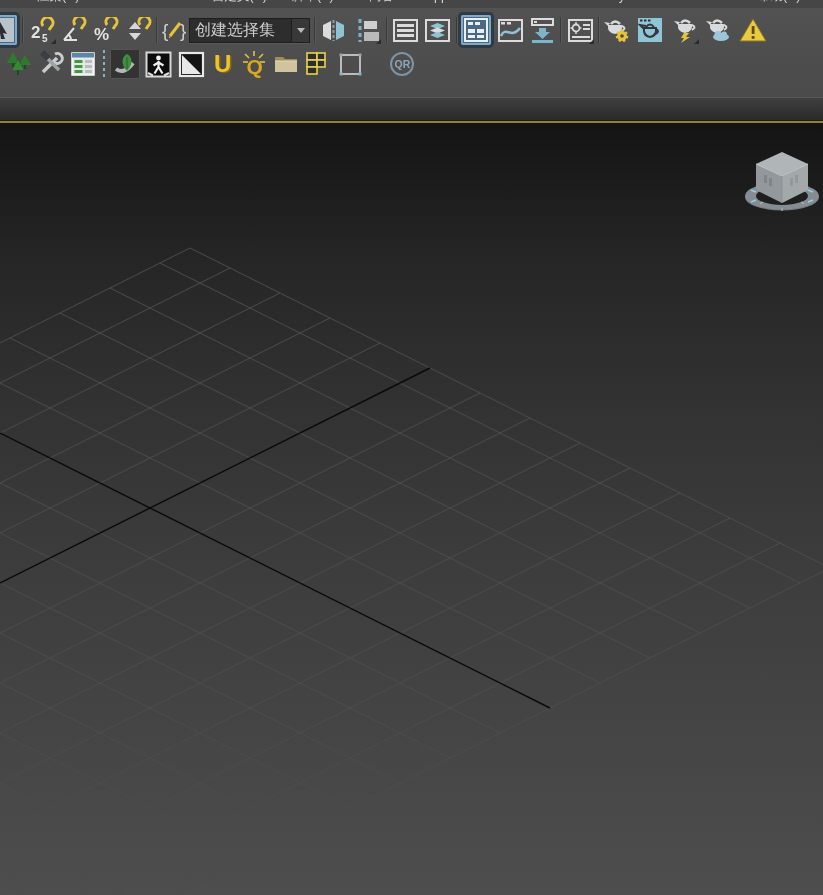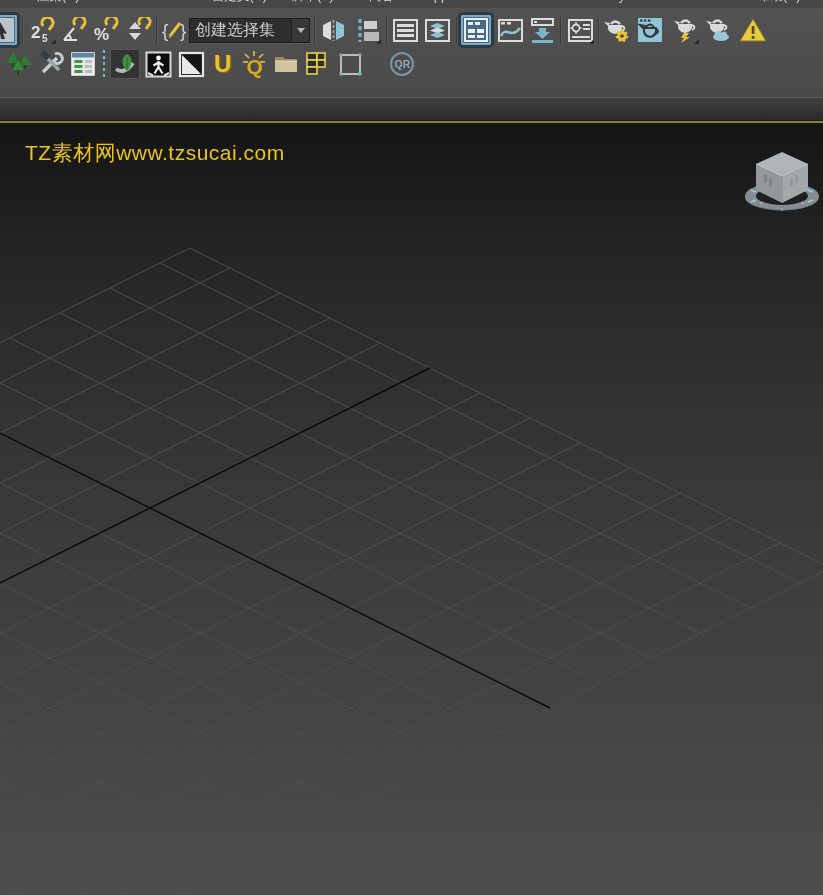--- a/index.html
+++ b/index.html
@@ -385,21 +385,20 @@
         <line x1="-40" y1="240" x2="600" y2="560" stroke="#4c4c4c" stroke-width="1"></line>
         <line x1="10" y1="215" x2="650" y2="535" stroke="#4c4c4c" stroke-width="1"></line>
         <line x1="60" y1="190" x2="700" y2="510" stroke="#4c4c4c" stroke-width="1"></line>
         <line x1="110" y1="165" x2="750" y2="485" stroke="#4c4c4c" stroke-width="1"></line>
         <line x1="160" y1="140" x2="800" y2="460" stroke="#4c4c4c" stroke-width="1"></line>
         <line x1="190" y1="125" x2="830" y2="445" stroke="#4c4c4c" stroke-width="1"></line>
         <line x1="-300" y1="610" x2="430" y2="245" stroke="#0a0a0a" stroke-width="1.4"></line>
         <line x1="-90" y1="265" x2="550" y2="585" stroke="#0a0a0a" stroke-width="1.4"></line>
       </svg>
 
-    <div id="watermark">TZ素材网www.tzsucai.com</div>
 
     <svg id="viewcube" viewBox="0 0 80 80">
 
       <ellipse cx="40" cy="52" rx="37" ry="13.5" fill="#737a80"></ellipse>
       <ellipse cx="40" cy="51" rx="37" ry="13.5" fill="#868d92"></ellipse>
       <ellipse cx="40" cy="51" rx="26" ry="9" fill="#1f1f1f"></ellipse>
 
       <g stroke="#8fd2e4" stroke-width="1.4">
         <line x1="9" y1="45" x2="14" y2="47"></line>
           <line x1="66" y1="45" x2="71" y2="47"></line>

